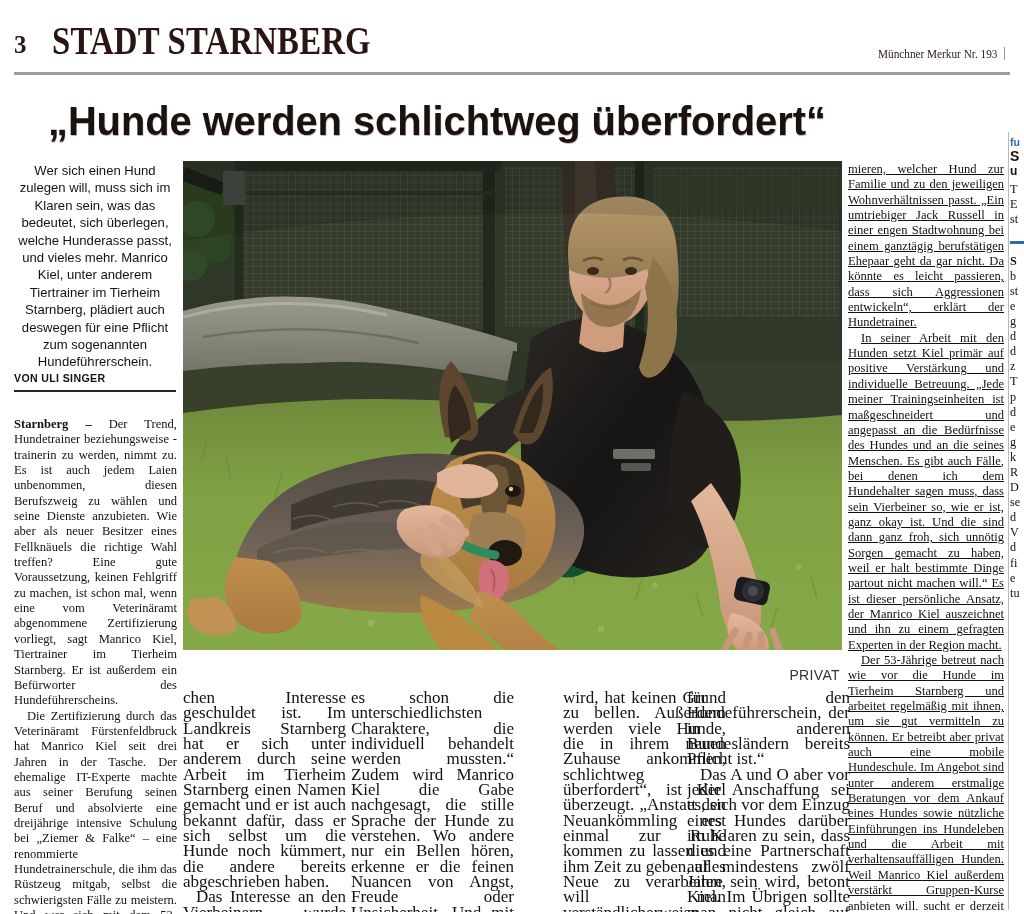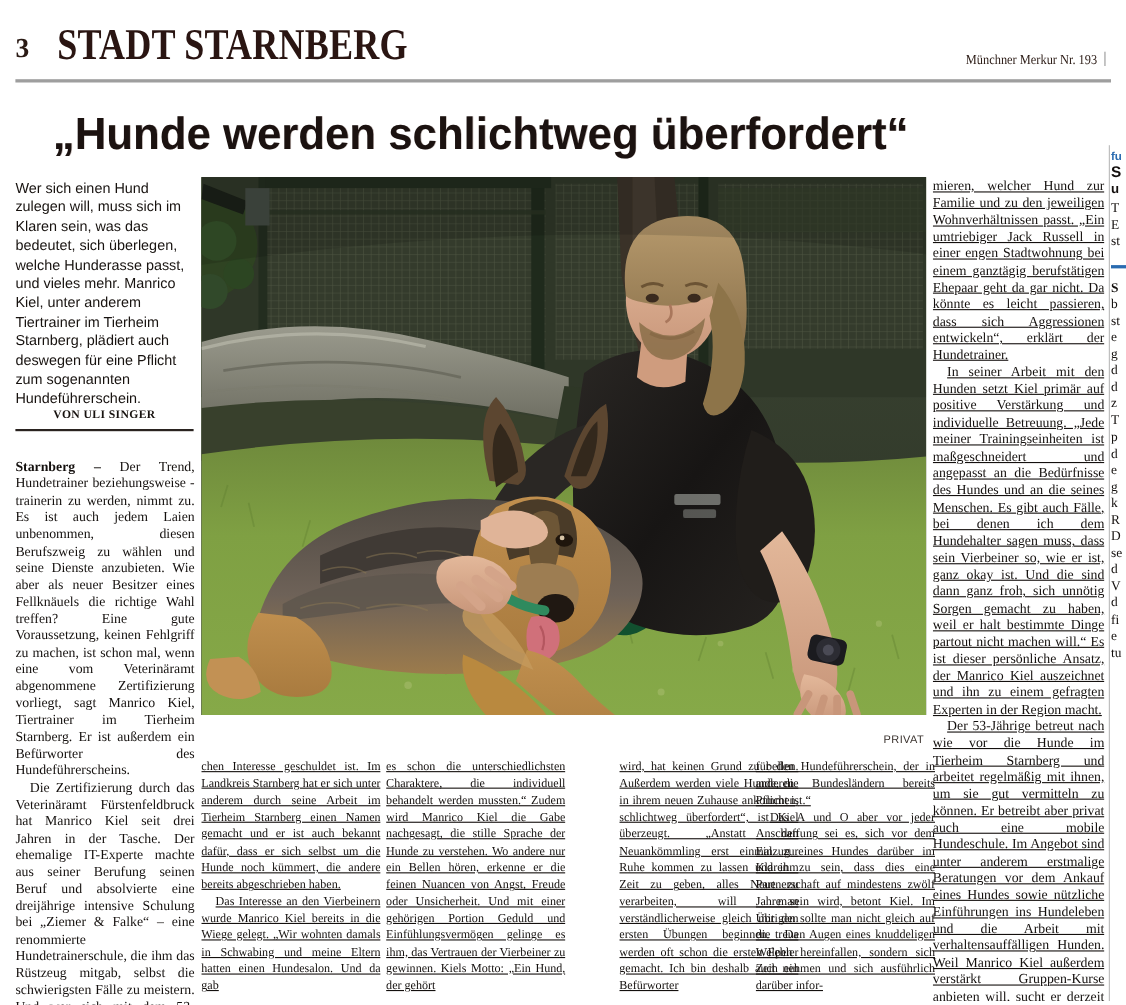--- a/index.html
+++ b/index.html
@@ -49,28 +49,27 @@
     color:#1b1210;white-space:nowrap;
     transform:scaleX(0.97);transform-origin:left top;
     text-shadow:0.6px 0.6px 0 rgba(80,50,40,0.35);
   }
 
   
   .lead{
     position:absolute;left:14px;top:162px;width:162px;
     font-family:"Liberation Sans", sans-serif;
     font-size:13.1px;line-height:17.4px;color:#17120f;
-    text-align:left;
+    text-align:center;
   }
   .byline{
     position:absolute;left:14px;top:372px;width:162px;
-    font-family:Liberation Serif, serif;
+    font-family:Liberation Sans, sans-serif;
     font-weight:700;font-size:10.6px;letter-spacing:0.35px;
     color:#17120f;
-    text-align:center;
   }
   .byline-rule{
     position:absolute;left:14px;top:390px;width:162px;height:1.6px;
     background:#2a2320;
   }
   .col-left-body{
     position:absolute;left:14px;top:400px;width:163px;height:510px;
     font-size:12.55px;line-height:15.35px;
     text-align:justify;hyphens:none;overflow:hidden;margin-top:17px;
   }
@@ -84,28 +83,28 @@
 
   .caption{
     position:absolute;left:183px;top:652px;width:659px;
     font-family:"Liberation Sans", sans-serif;
     font-size:11.6px;line-height:14.6px;color:#17120f;
   }
   .caption b{font-weight:700;}
   .credit{
     position:absolute;right:184px;top:667px;
     font-family:"Liberation Sans", sans-serif;
-    font-size:10px;letter-spacing:0.35px;color:#3a322e;
+    font-size:14px;letter-spacing:0.35px;color:#3a322e;
   }
 
   
   .col{
     position:absolute;top:690px;width:163px;height:222px;
-    font-size:11px;line-height:15.35px;
-    text-align:justify;overflow:hidden;text-decoration:underline;
+    font-size:17px;line-height:15.35px;
+    text-align:justify;overflow:hidden;
   }
   .col-2{left:183px;}
   .col-3{left:351px;}
   .col-4{left:519px;margin-left:44px;}
   .col-5{left:687px;}
 
   
   .col-right{
     position:absolute;left:848px;top:162px;width:156px;height:748px;
     font-size:12.55px;line-height:15.35px;

